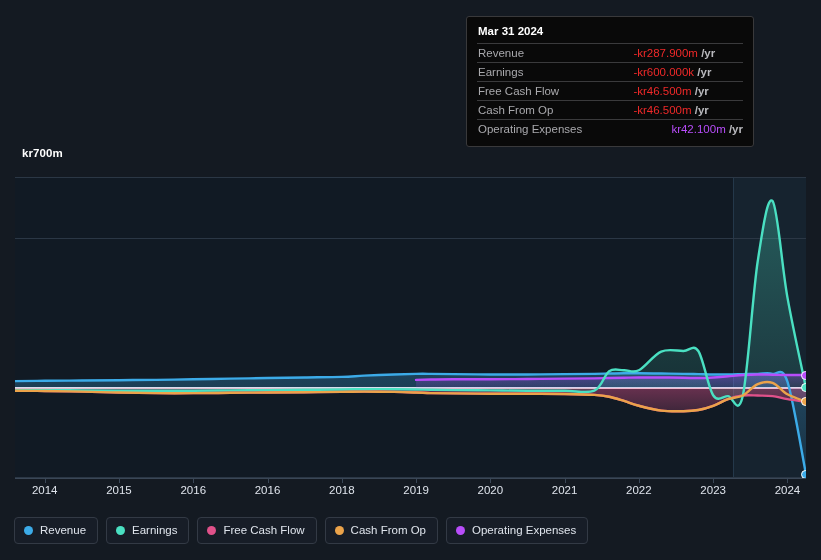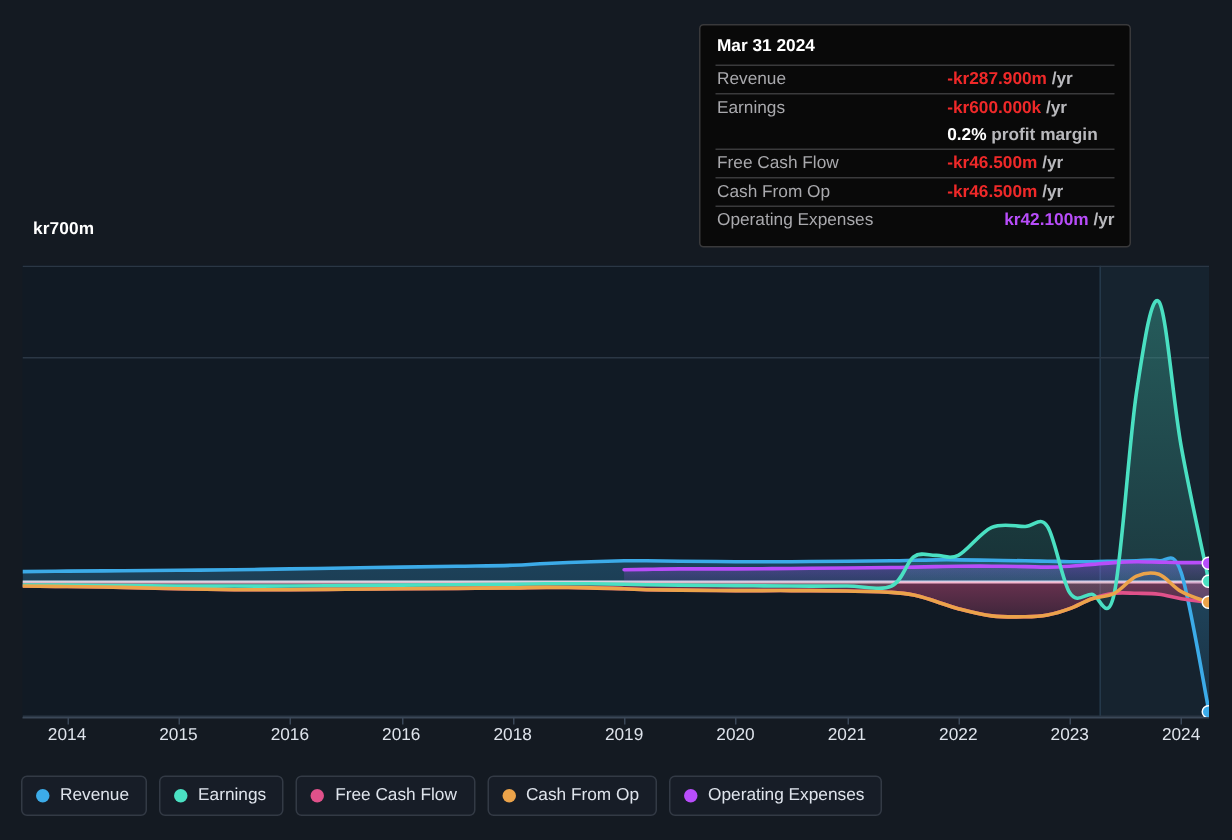--- a/index.html
+++ b/index.html
@@ -130,21 +130,21 @@
     vertical-align: baseline;
   }
   #tooltip tr.no-rule td { border-top: none; }
   #tooltip td.tt-label {
     color: #a9a9ad;
     font-size: 11.5px;
     width: 118px;
     white-space: nowrap;
   }
   #tooltip td.tt-value { font-size: 11.5px; white-space: nowrap; }
-  .tt-num { font-weight: bold; margin-left: 44px; }
+  .tt-num { font-weight: normal; margin-left: 44px; }
   .tt-unit { color: #b9b9bd; font-weight: bold; }
   .tt-neg { color: #ef2929; }
   .tt-purple { color: #b84dfa; padding-left: 38px; }
   .tt-white { color: #ffffff; }
 
   
   #legend {
     position: absolute;
     left: 14px;
     top: 517px;
@@ -266,24 +266,20 @@
   <table>
     <tbody id="tt-body">
         <tr>
           <td class="tt-label">Revenue</td>
           <td class="tt-value"><span class="tt-num tt-neg">-kr287.900m</span><span class="tt-unit"> /yr</span></td>
         </tr>
         <tr>
           <td class="tt-label">Earnings</td>
           <td class="tt-value"><span class="tt-num tt-neg">-kr600.000k</span><span class="tt-unit"> /yr</span></td>
         </tr>
-        <tr class="no-rule">
-          <td class="tt-label"></td>
-          <td class="tt-value"><span class="tt-num tt-white">0.2%</span><span class="tt-unit"> profit margin</span></td>
-        </tr>
         <tr>
           <td class="tt-label">Free Cash Flow</td>
           <td class="tt-value"><span class="tt-num tt-neg">-kr46.500m</span><span class="tt-unit"> /yr</span></td>
         </tr>
         <tr>
           <td class="tt-label">Cash From Op</td>
           <td class="tt-value"><span class="tt-num tt-neg">-kr46.500m</span><span class="tt-unit"> /yr</span></td>
         </tr>
         <tr>
           <td class="tt-label">Operating Expenses</td>

